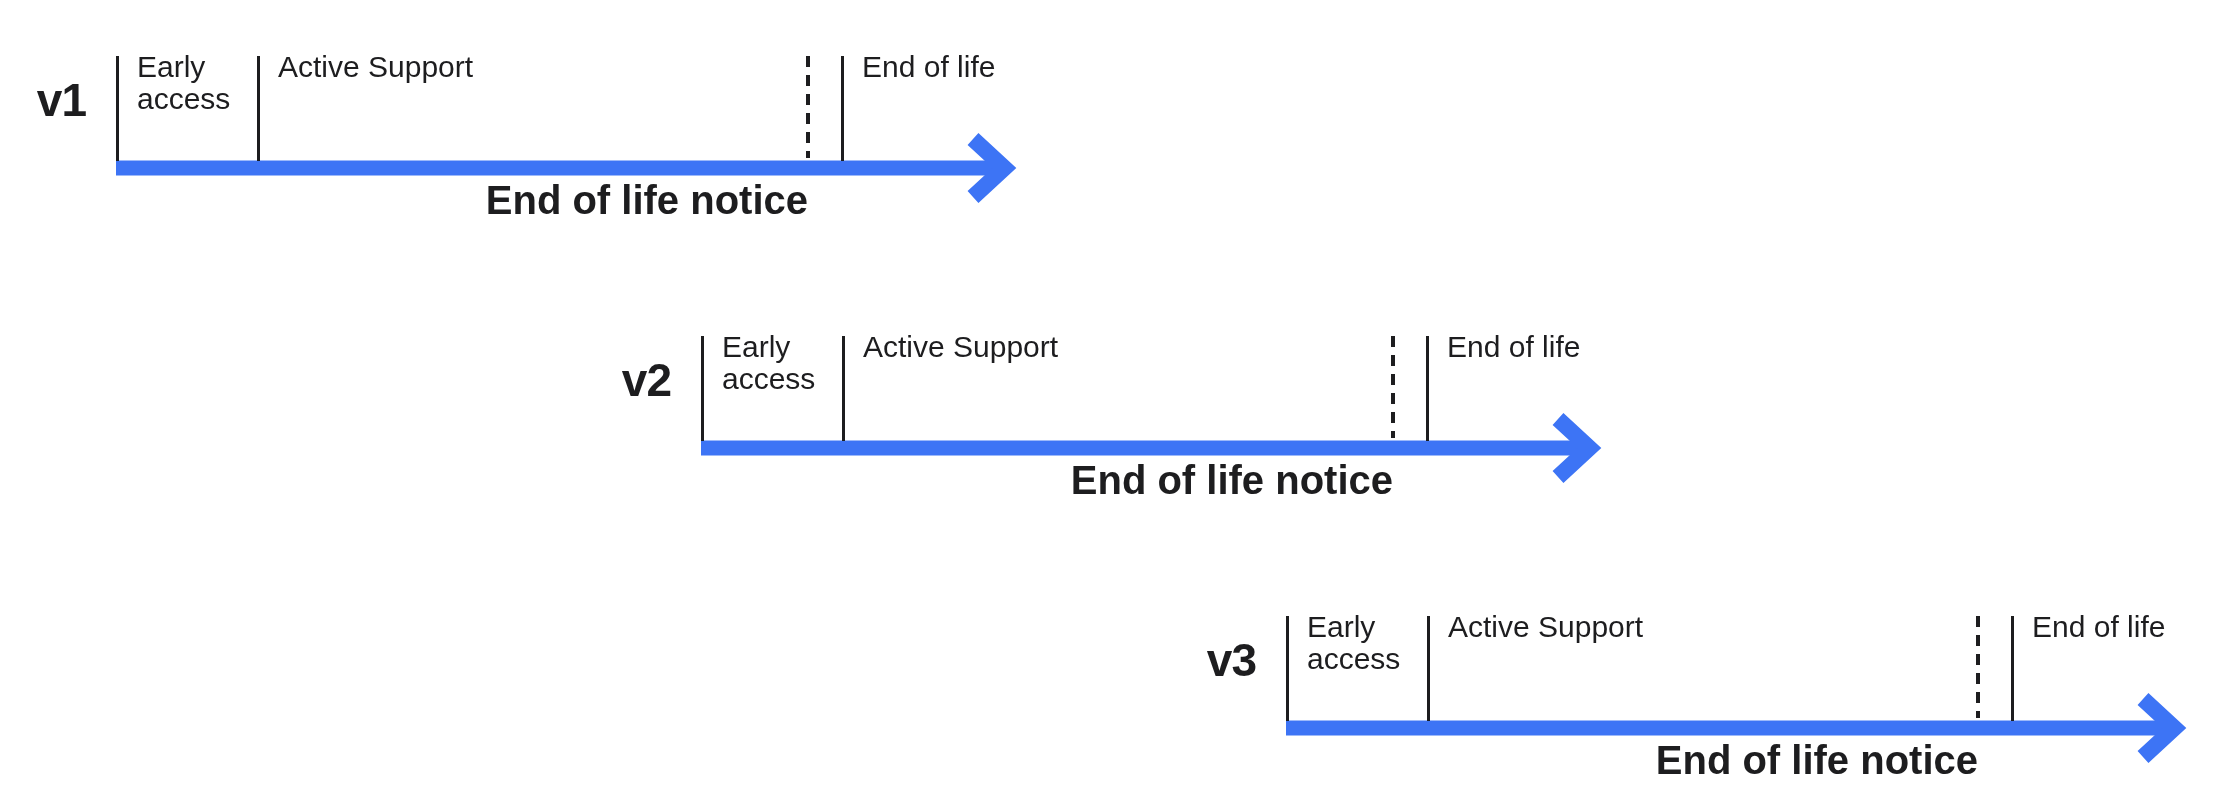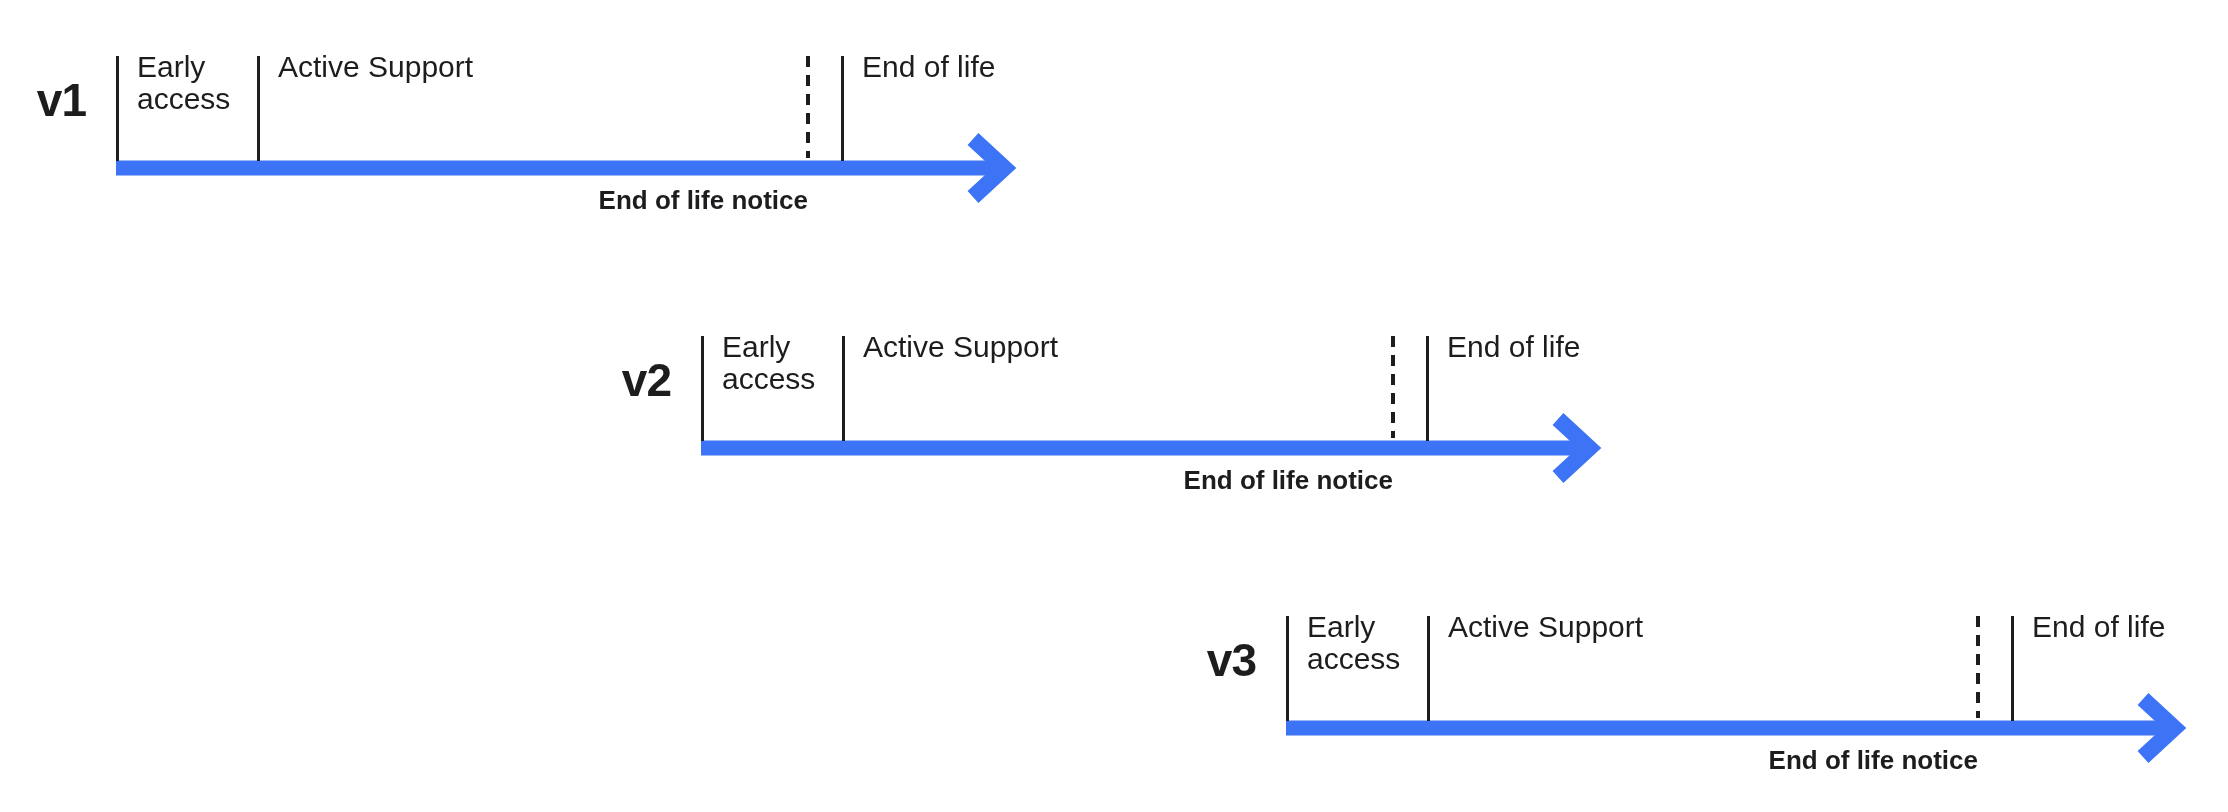--- a/index.html
+++ b/index.html
@@ -32,21 +32,21 @@
   .phase{
     position:absolute; top:23px;
     font-size:30px; font-weight:400; line-height:32px;
     color:var(--ink); white-space:nowrap;
   }
   .phase.early{ left:137px; white-space:normal; width:112px; }
   .phase.active{ left:278px; }
   .phase.eol{ left:862px; }
   .notice{
     position:absolute; left:0; top:156px; width:808px;
-    text-align:right; font-size:26px; font-weight:700;
+    text-align:right; font-size:40px; font-weight:700;
     line-height:32px; color:var(--ink); white-space:nowrap;
   }
 </style>
 </head>
 <body>
 
 <div class="canvas">
 
   <div class="timeline v1">
     <svg class="tl-svg" viewBox="0 0 1060 212" aria-hidden="true">

